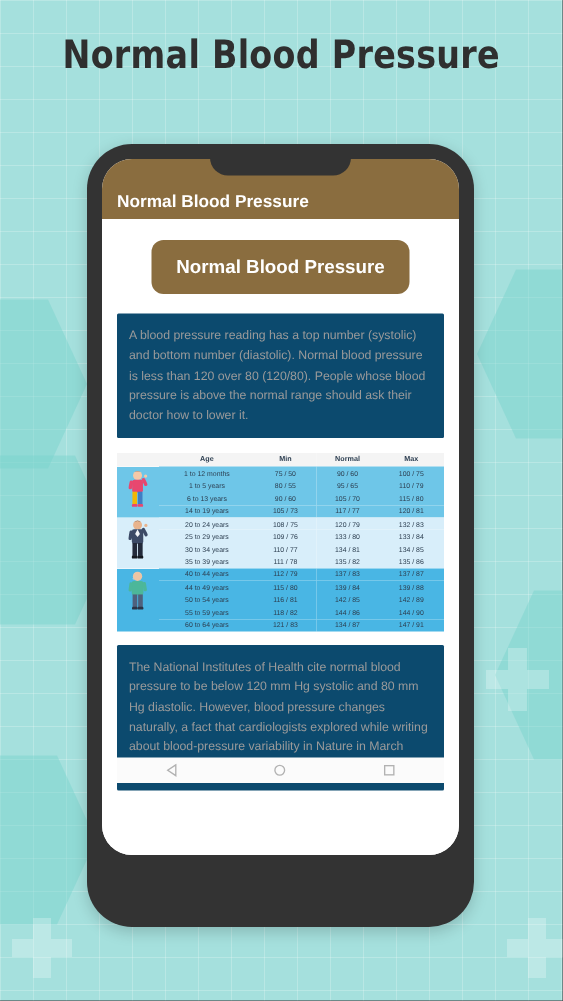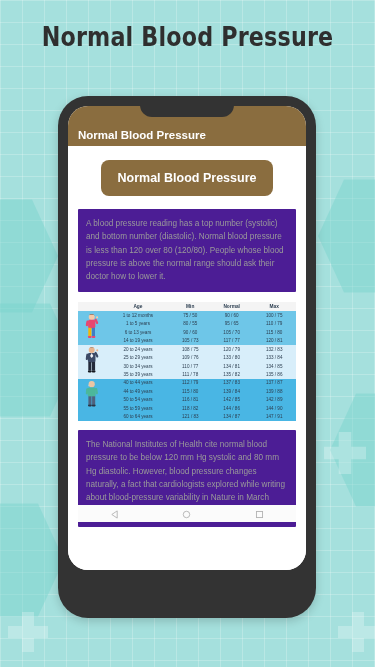--- a/index.html
+++ b/index.html
@@ -67,21 +67,21 @@
     display:flex; flex-direction:column; align-items:center;
     padding:14px 10px 0 10px;
   }
   #heading-button {
     background:#8a6d3f; color:#ffffff;
     font-size:12.5px; font-weight:bold;
     padding:11px 16px; border-radius:8px;
     width:172px; text-align:center; border:none;
   }
   .para {
-    width:100%; background:#4c1d95; color:#9a9a9a;
+    width:100%; background:#0c4a6e; color:#9a9a9a;
     font-size:8.2px; line-height:1.62; padding:8px 8px 9px 8px;
     margin-top:13px; border-radius:1px;
   }
   
   #bp-table-wrap { width:100%; margin-top:10px; }
   table { width:100%; border-collapse:collapse; table-layout:fixed; }
   th, td {
     font-size:4.6px; text-align:center; color:#2c3e50;
     padding:1.6px 0; line-height:1.15; white-space:nowrap;
   }

